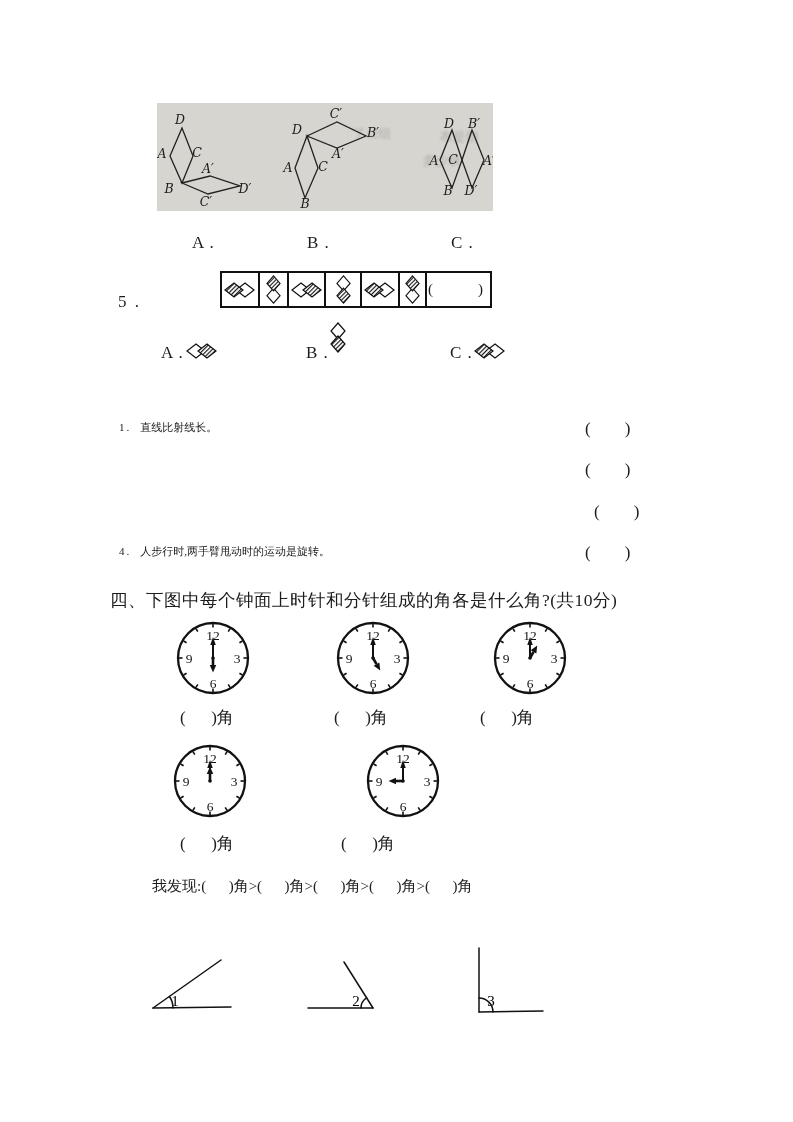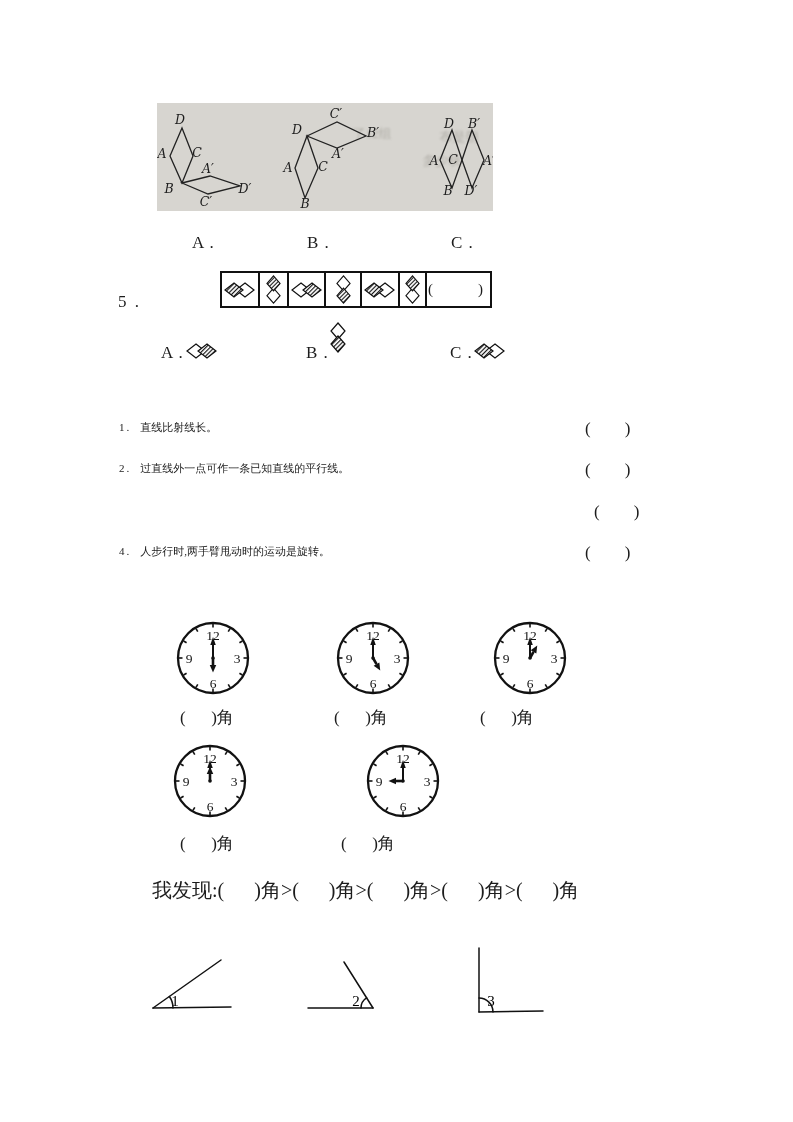--- a/index.html
+++ b/index.html
@@ -10,21 +10,21 @@
   .optlabel{font-size:17px;letter-spacing:1px;}
   .qnum{font-size:17px;letter-spacing:2px;}
   .seqstrip{display:flex;border:2px solid #111;height:33px;background:#fff;align-items:stretch;}
   .seqcell{display:flex;align-items:center;justify-content:center;background:#fff;}
   .seqblank{font-size:15px;letter-spacing:6px;white-space:pre;}
   .heading{font-size:17.5px;letter-spacing:0.5px;white-space:nowrap;}
   .jitem{font-size:11px;white-space:nowrap;}
   .jnum{letter-spacing:2px;margin-right:9px;}
   .jblank{font-size:17px;white-space:pre;}
   .clocklabel{font-size:17px;white-space:pre;}
-  .discover{font-size:20px;white-space:pre;}
+  .discover{font-size:15px;white-space:pre;}
   .figlabel{font-family:"DejaVu Serif","Liberation Serif",serif;font-style:italic;font-size:12.5px;fill:#1c1c1c;}
   .bleed{font-size:13px;fill:#97948d;opacity:0.6;}
   svg{display:block;}
 </style>
 </head>
 <body>
 
 <svg width="0" height="0" style="position:absolute" aria-hidden="true">
   <defs>
     <pattern id="hatch" patternUnits="userSpaceOnUse" width="3" height="3" patternTransform="rotate(-45)">
@@ -160,32 +160,30 @@
         <polygon points="10,3 19,10 10,17 1,10" fill="url(#hatch)" stroke="#111" stroke-width="1.2"></polygon>
       </svg>
     </div>
 
 
   <div class="abs jitem" style="left:119px;top:420px;">
     <span class="jnum">1.</span><span>直线比射线长。</span>
   </div>
   <span class="abs jblank" style="left:585px;top:419px;">(        )</span>
 
-  <div class="abs jitem" style="left:119px;top:461px;">
-    <span class="jnum">2.</span><span>过直线外一点可作一条已知直线的平行线。</span>
-  </div>
   <span class="abs jblank" style="left:585px;top:460px;">(        )</span>
 
   <span class="abs jblank" style="left:594px;top:502px;">(        )</span>
 
   <div class="abs jitem" style="left:119px;top:544px;">
     <span class="jnum">4.</span><span>人步行时,两手臂甩动时的运动是旋转。</span>
   </div>
   <span class="abs jblank" style="left:585px;top:543px;">(        )</span>
 
+  <div class="abs heading" style="left:110px;top:588px;">四、下图中每个钟面上时针和分针组成的角各是什么角?(共10分)</div>
 
   <div class="abs" style="left:173px;top:618px;width:80px;height:80px;">
       <svg width="80" height="80" viewBox="0 0 80 80">
         <circle cx="40" cy="40" r="35" fill="none" stroke="#111" stroke-width="2.3"></circle>
         <line x1="40" y1="9.5" x2="40" y2="6" stroke="#111" stroke-width="1.6"></line>
         <line x1="55.25" y1="13.58622518457462" x2="57" y2="10.555136271329083" stroke="#111" stroke-width="1.6"></line>
         <line x1="66.41377481542537" y1="24.749999999999996" x2="69.44486372867091" y2="22.999999999999996" stroke="#111" stroke-width="1.6"></line>
         <line x1="70.5" y1="40" x2="74" y2="40" stroke="#111" stroke-width="1.6"></line>
         <line x1="66.41377481542538" y1="55.24999999999999" x2="69.44486372867092" y2="56.99999999999999" stroke="#111" stroke-width="1.6"></line>
         <line x1="55.25" y1="66.41377481542538" x2="57" y2="69.44486372867092" stroke="#111" stroke-width="1.6"></line>

